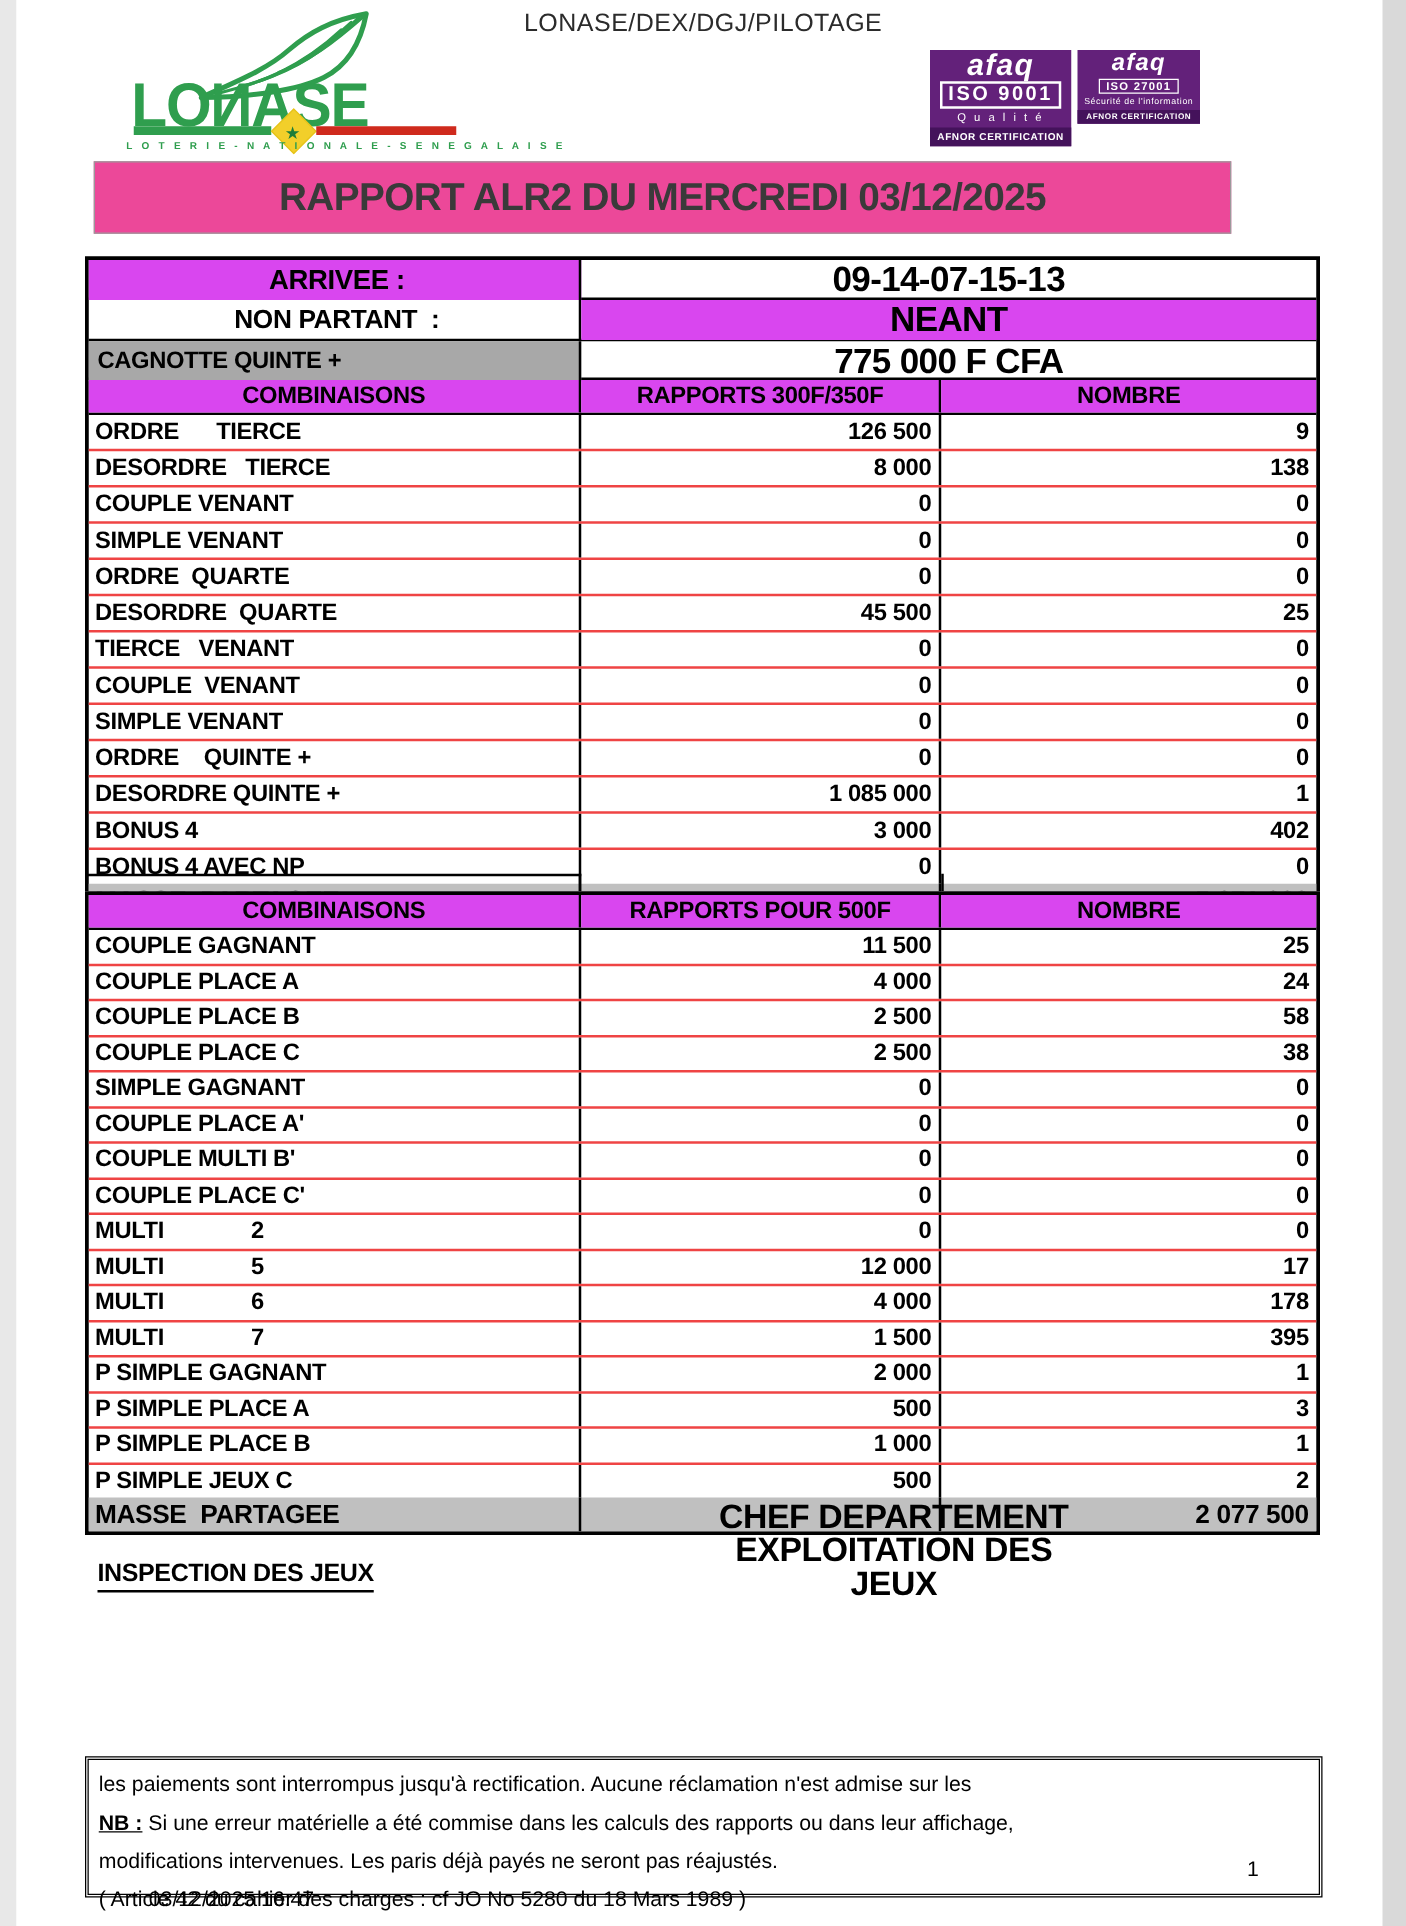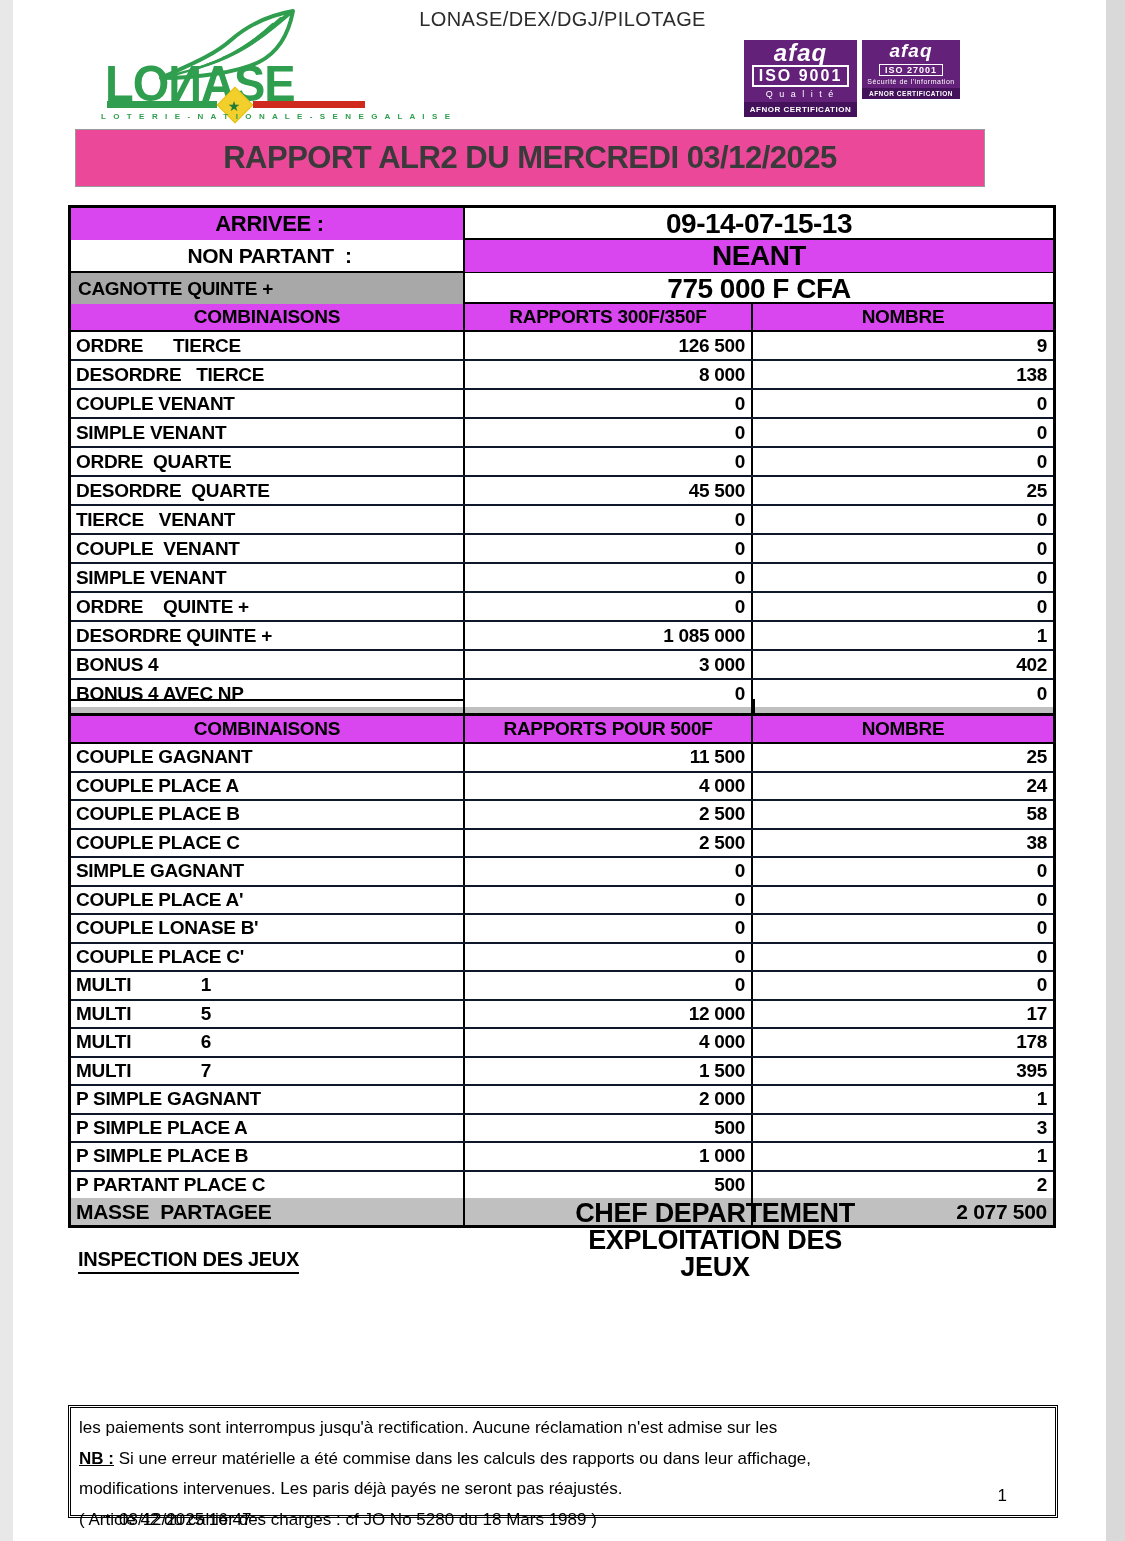--- a/index.html
+++ b/index.html
@@ -51,21 +51,21 @@
   .title-box{position:absolute;left:75px;top:129px;width:908px;height:56px;
     border:1px solid #9a9a9a;background:#ec4899;display:flex;align-items:center;justify-content:center;}
   .title-box .t{font-size:31px;font-weight:700;color:#3a3a3a;letter-spacing:-.5px;}
 
   
   .tbl{position:absolute;left:68px;width:988px;border:3px solid #000;box-sizing:border-box;background:#fff;}
   .tbl1{top:205px;}
   .tbl2{top:713px;}
   .srow{display:grid;grid-template-columns:394px 588px;border-bottom:2px solid #000;}
   .hrow{display:grid;grid-template-columns:394px 288px 300px;border-bottom:2px solid #000;}
-  .trow{display:grid;grid-template-columns:394px 288px 300px;border-bottom:2px solid #0f172a;height:27px;}
+  .trow{display:grid;grid-template-columns:394px 288px 300px;border-bottom:2px solid #ef4444;height:27px;}
   .tbl2 .trow{height:26.5px;}
   .trow:last-child,.mrow{border-bottom:none;}
   .mrow{display:grid;grid-template-columns:394px 288px 300px;height:27px;background:#c0c0c0;}
   .c{display:flex;align-items:center;font-weight:700;font-size:19px;letter-spacing:-.3px;box-sizing:border-box;}
   .c.label{padding-left:5px;white-space:pre;}
   .c.num{justify-content:flex-end;padding-right:6px;}
   .c.mid{justify-content:center;}
   .c.b-r{border-right:2px solid #000;}
   .gray{background:#d946ef;}
   .dgray{background:#a8a8a8;}
@@ -292,33 +292,33 @@
         <div class="c num">0</div>
       </div>
 
       <div class="trow">
         <div class="c label b-r">COUPLE PLACE A'</div>
         <div class="c num b-r">0</div>
         <div class="c num">0</div>
       </div>
 
       <div class="trow">
-        <div class="c label b-r">COUPLE LONASE B'</div>
+        <div class="c label b-r">COUPLE MULTI B'</div>
         <div class="c num b-r">0</div>
         <div class="c num">0</div>
       </div>
 
       <div class="trow">
         <div class="c label b-r">COUPLE PLACE C'</div>
         <div class="c num b-r">0</div>
         <div class="c num">0</div>
       </div>
 
       <div class="trow">
-        <div class="c label b-r">MULTI              1</div>
+        <div class="c label b-r">MULTI              2</div>
         <div class="c num b-r">0</div>
         <div class="c num">0</div>
       </div>
 
       <div class="trow">
         <div class="c label b-r">MULTI              5</div>
         <div class="c num b-r">12 000</div>
         <div class="c num">17</div>
       </div>
 
@@ -346,21 +346,21 @@
         <div class="c num">3</div>
       </div>
 
       <div class="trow">
         <div class="c label b-r">P SIMPLE PLACE B</div>
         <div class="c num b-r">1 000</div>
         <div class="c num">1</div>
       </div>
 
       <div class="trow">
-        <div class="c label b-r">P PARTANT PLACE C</div>
+        <div class="c label b-r">P SIMPLE JEUX C</div>
         <div class="c num b-r">500</div>
         <div class="c num">2</div>
       </div>
     </div>
   <div class="mrow">
     <div class="c label b-r">MASSE  PARTAGEE</div>
     <div class="c num b-r"></div>
     <div class="c num">2 077 500</div>
   </div>
 </div>

